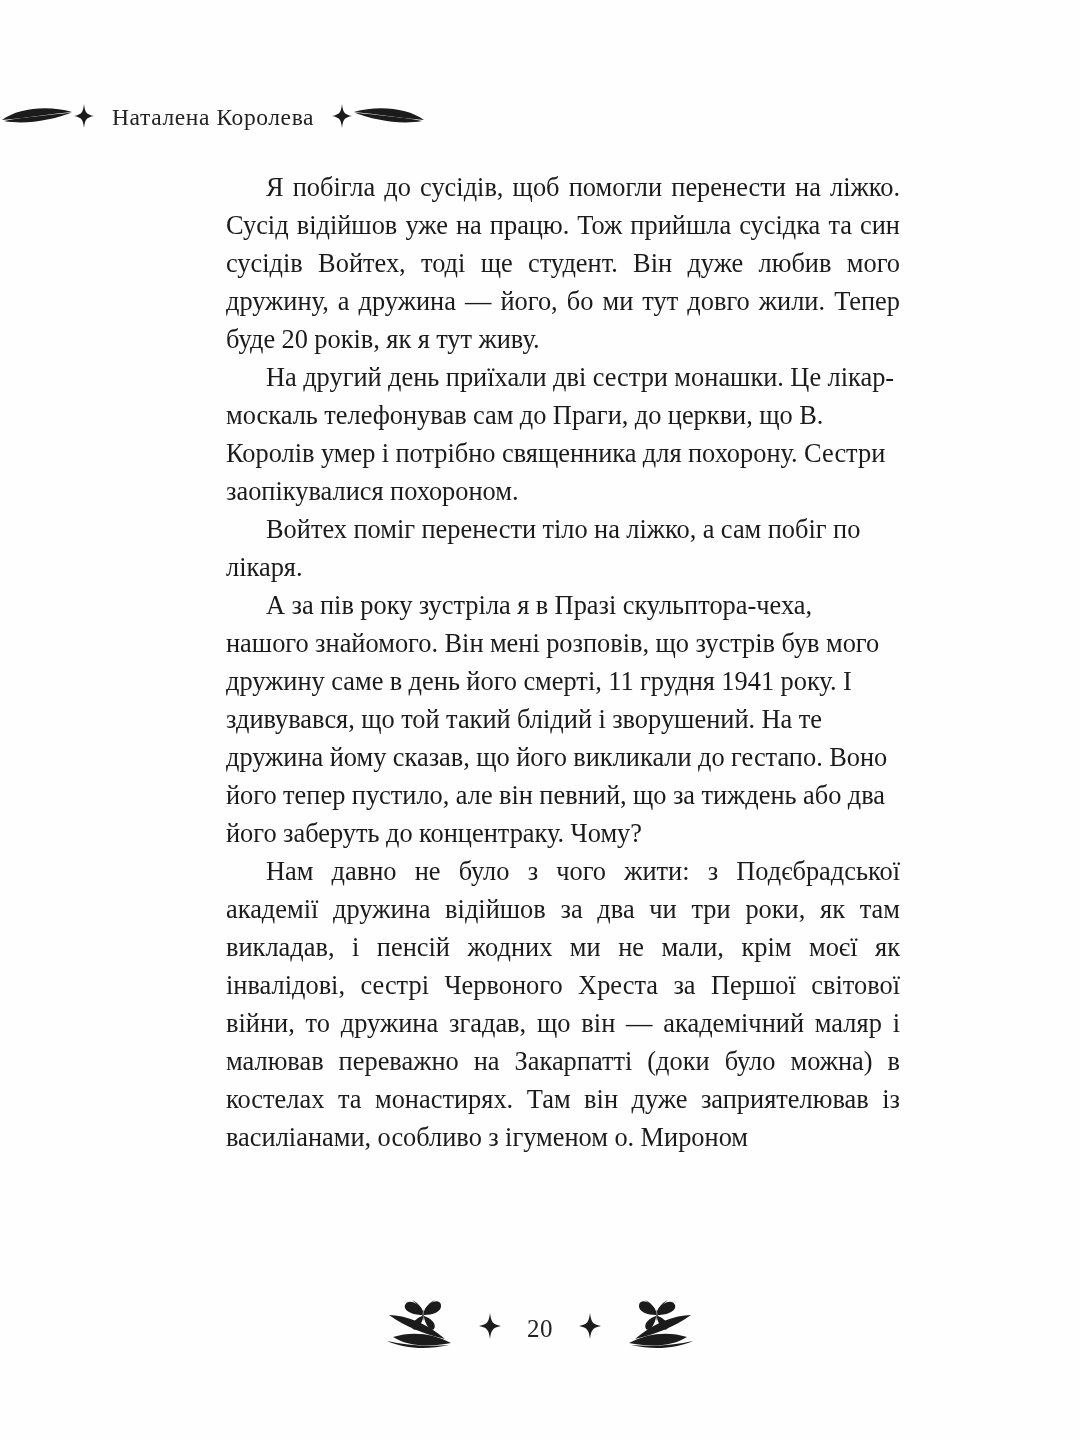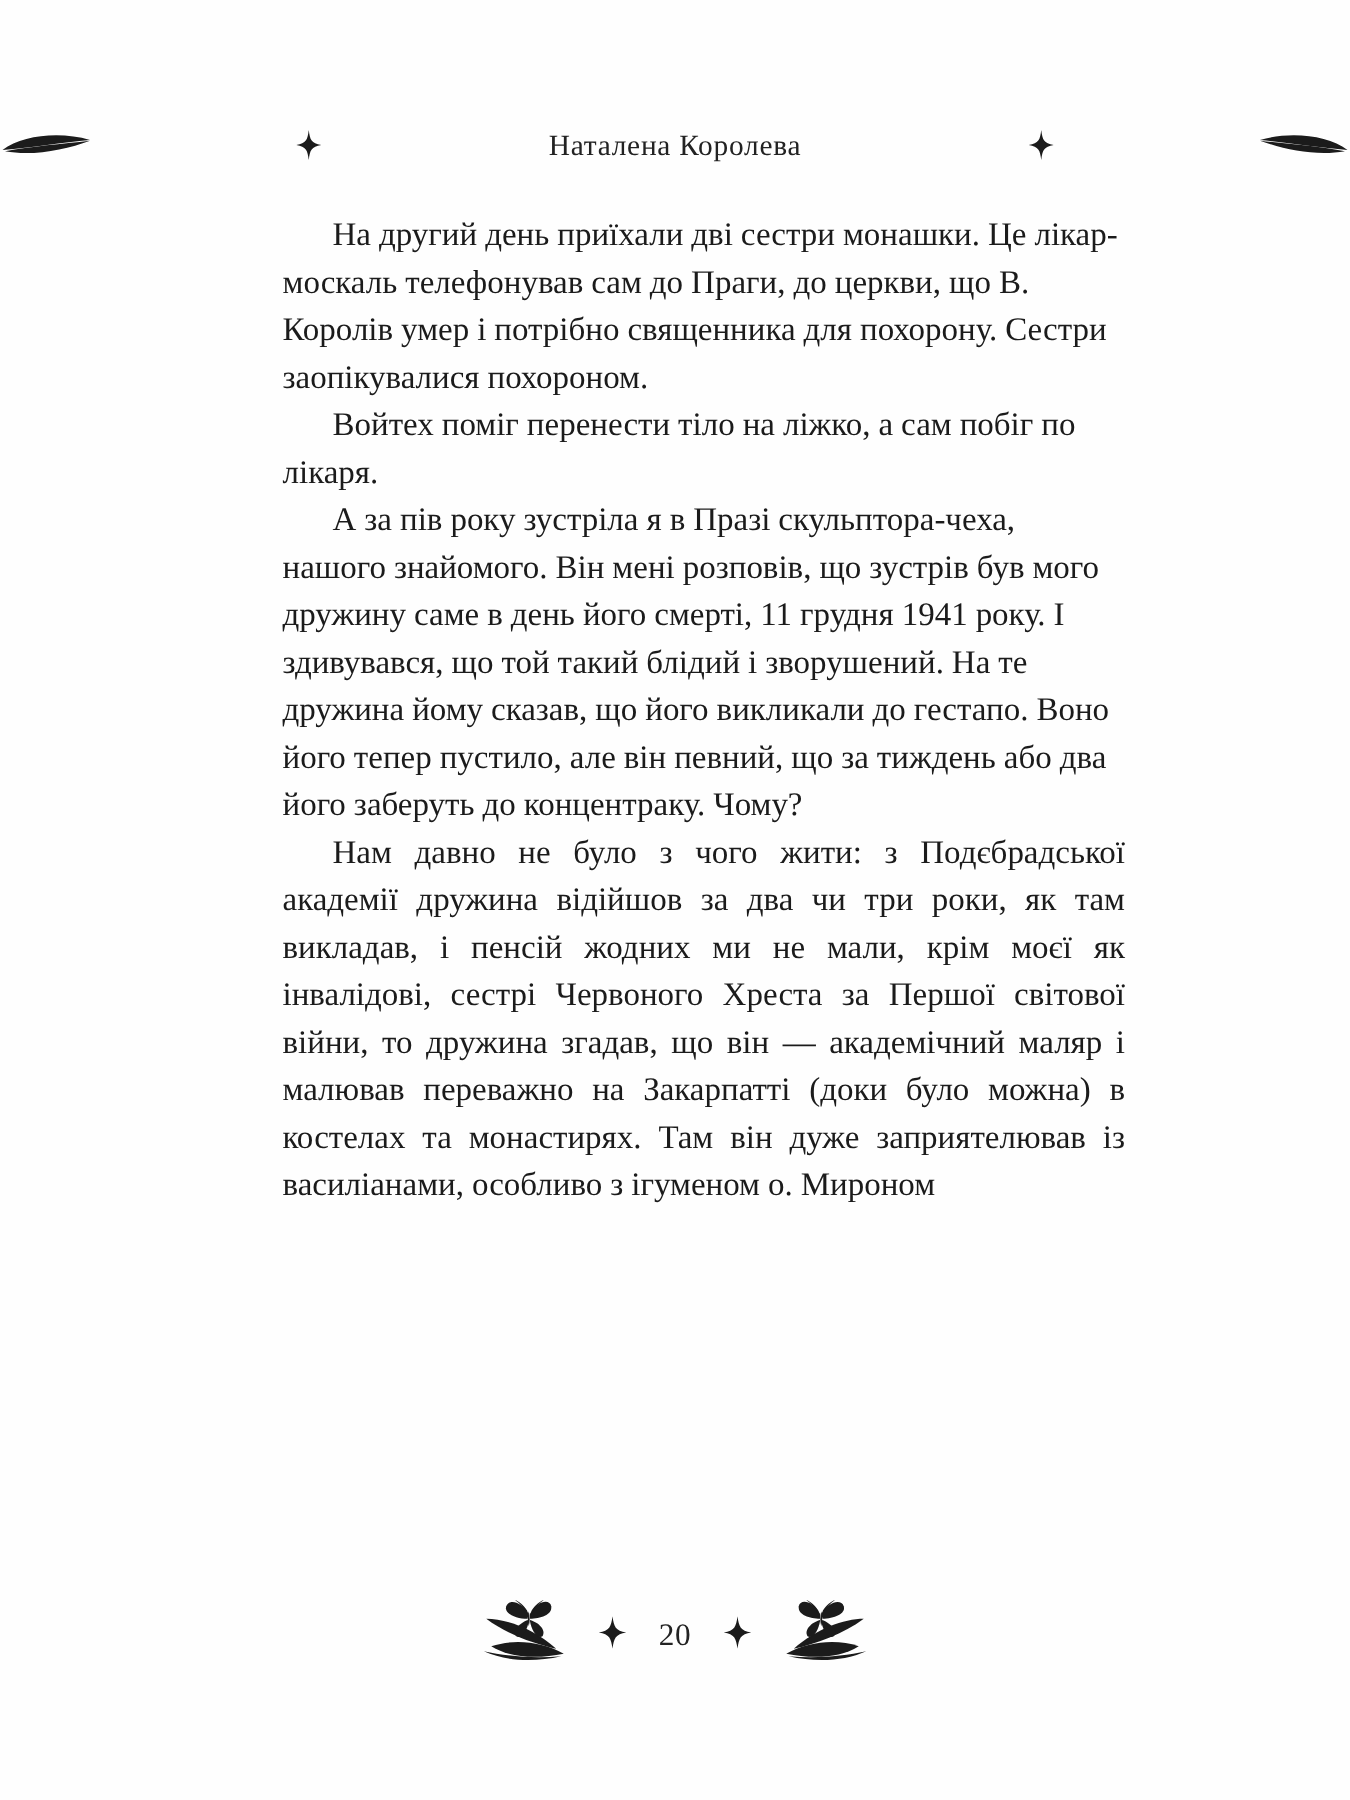--- a/index.html
+++ b/index.html
@@ -25,21 +25,21 @@
   }
 
   
   .running-head {
     position: absolute;
     top: 98px;
     left: 0;
     width: 1080px;
     display: flex;
     align-items: center;
-    justify-content: space-between;
+    justify-content: flex-start;
     gap: 0;
     height: 40px;
   }
 
   .rh-title {
     font-size: 23.5px;
     letter-spacing: 0.6px;
     color: #222222;
     white-space: nowrap;
     padding: 0 18px;
@@ -72,21 +72,21 @@
     hyphens: manual;
     color: #1b1b1b;
   }
   .para.last-of-block {
     text-align: left;
   }
 
   
   .folio {
     position: absolute;
-    bottom: 102px;
+    bottom: 82px;
     left: 0;
     width: 1080px;
     display: flex;
     align-items: center;
     justify-content: center;
     height: 60px;
     text-align: center;
   }
   .folio-number {
     font-size: 25px;
@@ -132,20 +132,21 @@
         <g transform="translate(74,0) scale(-1,1)">
           <path d="M2 15 C18 3, 48 0, 72 7 C50 9, 26 13, 2 15 Z" fill="#1b1b1b"></path>
           <path d="M4 16 C24 12, 50 10, 72 7.5 C52 15, 26 20, 4 16 Z" fill="#1b1b1b"></path>
         </g>
       </svg>
     </span>
 
   </div>
 
   <div class="text-column">
+    <p class="para">Я побігла до сусідів, щоб помогли перенести на ліжко. Сусід відійшов уже на працю. Тож прийшла сусідка та син сусідів Войтех, тоді ще студент. Він дуже любив мого дружину, а дружина — його, бо ми тут довго жили. Тепер буде 20 років, як я тут живу.</p>
     <p class="para last-of-block">На другий день приїхали дві сестри монашки. Це лікар-москаль телефонував сам до Праги, до церкви, що В. Королів умер і потрібно священника для похорону. Сестри заопікувалися похороном.</p>
     <p class="para last-of-block">Войтех поміг перенести тіло на ліжко, а сам побіг по лікаря.</p>
     <p class="para last-of-block">А за пів року зустріла я в Празі скульптора-чеха, нашого знайомого. Він мені розповів, що зустрів був мого дружину саме в день його смерті, 11 грудня 1941 року. І здивувався, що той такий блідий і зворушений. На те дружина йому сказав, що його викликали до гестапо. Воно його тепер пустило, але він певний, що за тиждень або два його заберуть до концентраку. Чому?</p>
     <p class="para">Нам давно не було з чого жити: з Подєбрадської академії дружина відійшов за два чи три роки, як там викладав, і пенсій жодних ми не мали, крім моєї як інвалідові, сестрі Червоного Хреста за Першої світової війни, то дружина згадав, що він — академічний маляр і малював переважно на Закарпатті (доки було можна) в костелах та монастирях. Там він дуже заприятелював із василіанами, особливо з ігуменом о. Мироном</p>
   </div>
 
   <div class="folio">
 
     <span class="footer-orn">
       <svg width="96" height="58" viewBox="0 0 96 58" aria-hidden="true">

